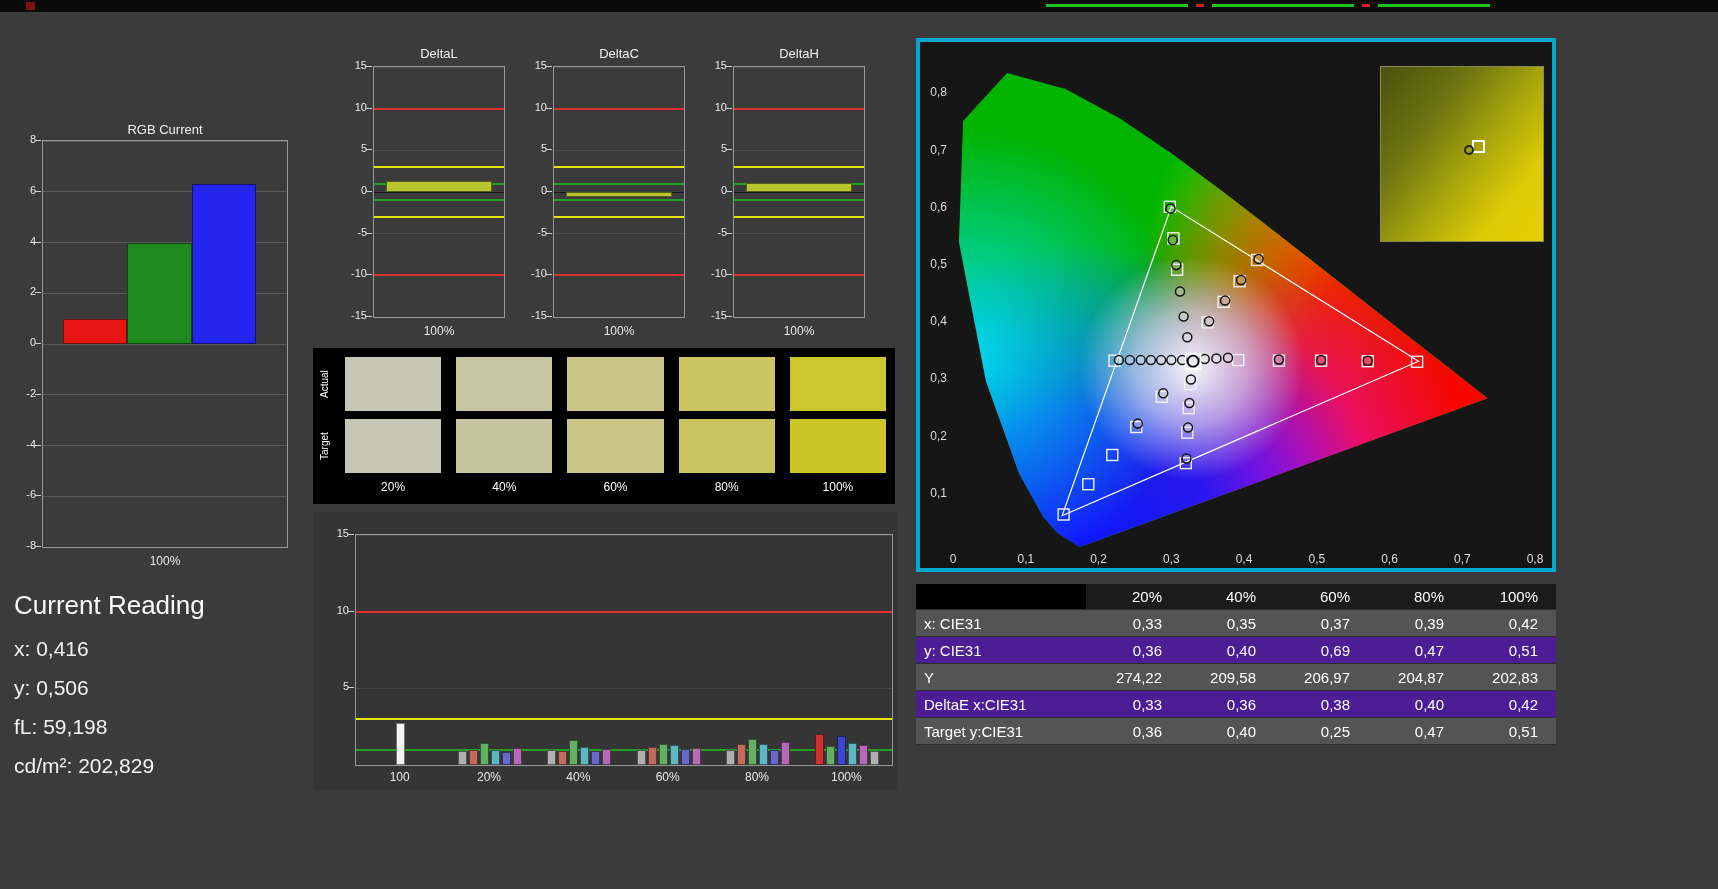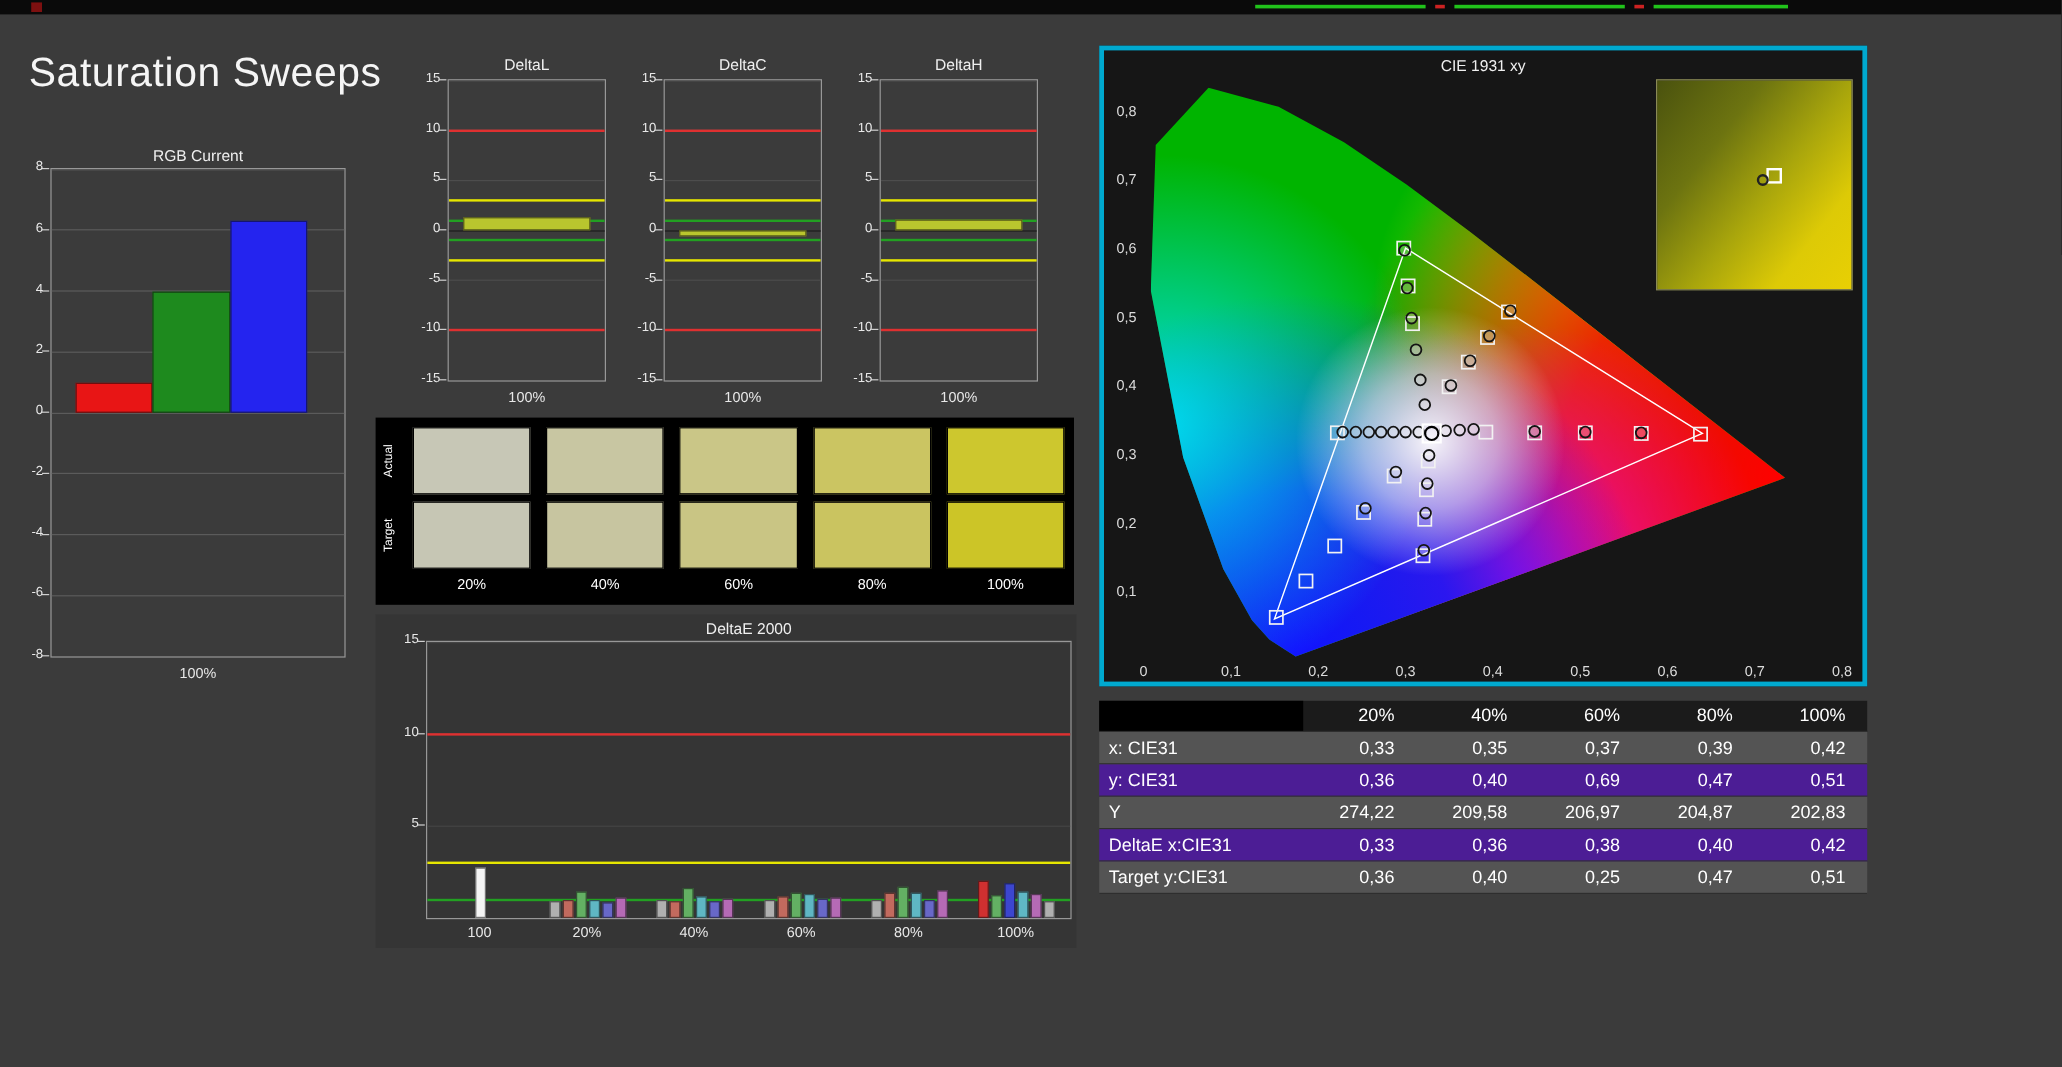--- a/index.html
+++ b/index.html
@@ -59,21 +59,20 @@
 
   <div class="topbar">
       <div class="tbsq" style="left: 26px; top: 2px; width: 9px; height: 8px; background: rgb(125, 16, 16);"></div>
       <div class="seg" style="left: 1046px; width: 142px; background: rgb(33, 194, 27);"></div>
       <div class="seg" style="left: 1196px; width: 8px; background: rgb(204, 34, 34);"></div>
       <div class="seg" style="left: 1212px; width: 142px; background: rgb(33, 194, 27);"></div>
       <div class="seg" style="left: 1362px; width: 8px; background: rgb(204, 34, 34);"></div>
       <div class="seg" style="left: 1378px; width: 112px; background: rgb(33, 194, 27);"></div>
     </div>
 
-  <div class="title">Saturation Sweeps</div>
 
   <div class="chart" id="rgb" style="left:16px;top:120px;width:272px;height:460px">
     <div class="ctitle" style="left:26px;width:246px">RGB Current</div>
     <div class="plot" style="left:26px;top:20px;width:246px;height:408px">
         <div class="grid" style="top: -0.5px; background: rgb(91, 91, 91);"></div>
         <div class="grid" style="top: 50.25px; background: rgb(91, 91, 91);"></div>
         <div class="grid" style="top: 101px; background: rgb(91, 91, 91);"></div>
         <div class="grid" style="top: 151.75px; background: rgb(91, 91, 91);"></div>
         <div class="grid" style="top: 202.5px; background: rgb(91, 91, 91);"></div>
         <div class="grid" style="top: 253.25px; background: rgb(91, 91, 91);"></div>
@@ -232,21 +231,20 @@
         <div class="swlabel"></div>
         <div class="swcollab">20%</div>
         <div class="swcollab">40%</div>
         <div class="swcollab">60%</div>
         <div class="swcollab">80%</div>
         <div class="swcollab">100%</div>
       </div>
     </div>
 
   <div class="chart" id="dE" style="left:313px;top:512px;width:584px;height:278px;background:#353535">
-    <div class="ctitle" style="left:42px;width:538px;top:4px">DeltaE 2000</div>
     <div class="plot" style="left:42px;top:22px;width:538px;height:232px">
         <div class="grid" style="top: -0.5px; background: rgb(69, 69, 69);"></div>
         <div class="grid" style="top: 76.1667px; background: rgb(69, 69, 69);"></div>
         <div class="grid" style="top: 152.833px; background: rgb(69, 69, 69);"></div>
         <div class="refline" style="top: 75.6667px; background: rgb(223, 48, 48);"></div>
         <div class="refline" style="top: 183px; background: rgb(230, 230, 0);"></div>
         <div class="refline" style="top: 213.667px; background: rgb(34, 160, 34);"></div>
         <div class="bar" style="left: 40.1667px; width: 9px; top: 187.833px; height: 42.1667px; background: rgb(244, 244, 244);"></div>
         <div class="bar" style="left: 102px; width: 9px; top: 216.2px; height: 13.8px; background: rgb(176, 176, 176);"></div>
         <div class="bar" style="left: 113px; width: 9px; top: 214.667px; height: 15.3333px; background: rgb(194, 106, 94);"></div>
@@ -287,21 +285,20 @@
       <div class="ytick" style="left: 4px; top: 168.333px;">5</div>
       <div class="xlab" style="left: 56.6667px; top: 258px; width: 60px;">100</div>
       <div class="xlab" style="left: 146px; top: 258px; width: 60px;">20%</div>
       <div class="xlab" style="left: 235.333px; top: 258px; width: 60px;">40%</div>
       <div class="xlab" style="left: 324.667px; top: 258px; width: 60px;">60%</div>
       <div class="xlab" style="left: 414px; top: 258px; width: 60px;">80%</div>
       <div class="xlab" style="left: 503.333px; top: 258px; width: 60px;">100%</div>
     </div>
 
   <div class="cie-panel">
-    <div class="cie-title">CIE 1931 xy</div>
     <svg id="cie-svg" width="632" height="526" viewBox="0 0 632 526">
       <defs>
         <clipPath id="horseshoe-clip">
           <path d="M159.7 505.1 L137.8 491 L123.3 474.9 L99.4 432.1 L66 339.3 L39 200 L43.1 78.9 L87.1 31.1 L145.5 47 L200 76.5 L252.4 112 L304.4 150.8 L356.1 190.7 L405.8 229.7 L451.4 265.4 L489.1 294.9 L536.1 331.6 L567.5 356.2 Z"></path>
         </clipPath>
         <radialGradient id="gYellow" gradientUnits="userSpaceOnUse" cx="400" cy="205" r="175">
           <stop offset="0" stop-color="#ffee00" stop-opacity="0.75"></stop>
           <stop offset="1" stop-color="#ffee00" stop-opacity="0"></stop>
         </radialGradient>
         <radialGradient id="gRed" gradientUnits="userSpaceOnUse" cx="568" cy="356" r="380">
@@ -465,14 +462,21 @@
       <div class="trow dark">
         <div class="tcell tlabel">Target y:CIE31</div>
         <div class="tcell tval">0,36</div>
         <div class="tcell tval">0,40</div>
         <div class="tcell tval">0,25</div>
         <div class="tcell tval">0,47</div>
         <div class="tcell tval">0,51</div>
       </div>
     </div>
 
+  <div class="reading">
+    <div class="rhead">Current Reading</div>
+    <div class="rline">x: 0,416</div>
+    <div class="rline">y: 0,506</div>
+    <div class="rline">fL: 59,198</div>
+    <div class="rline">cd/m²: 202,829</div>
+  </div>
 
 </div>
 
 </body></html>

